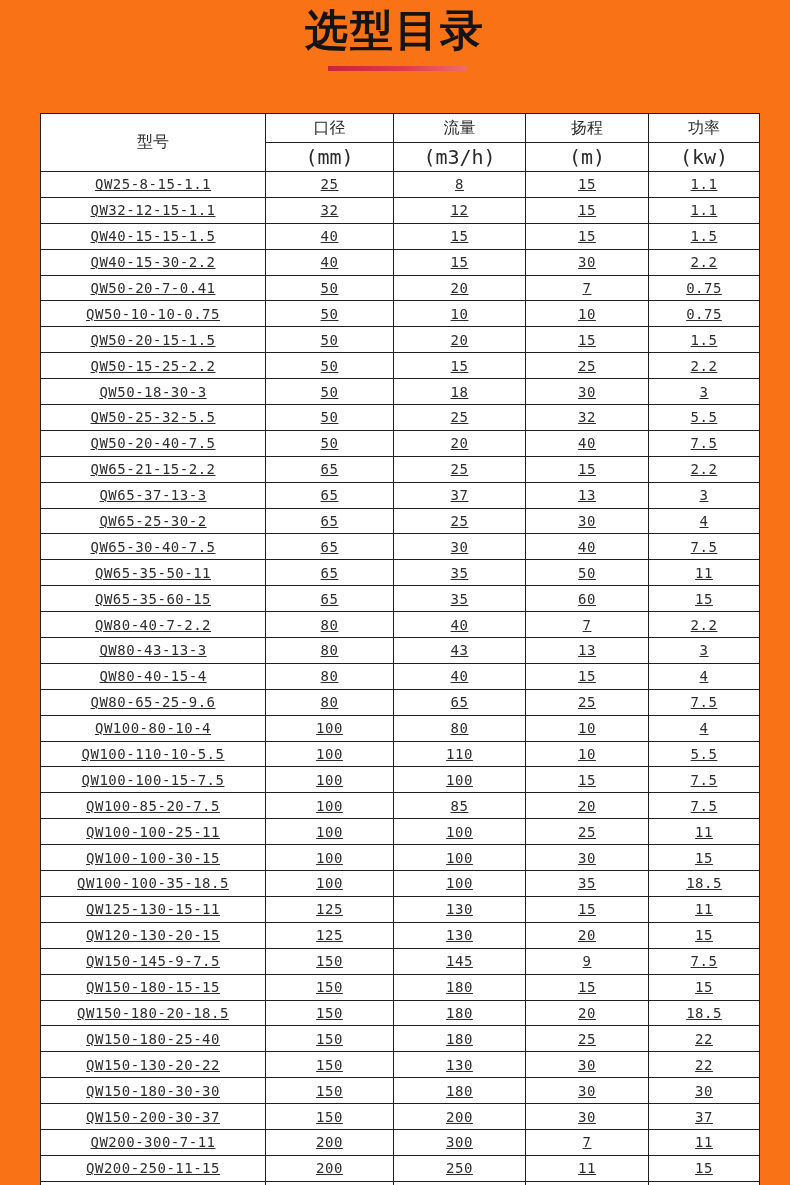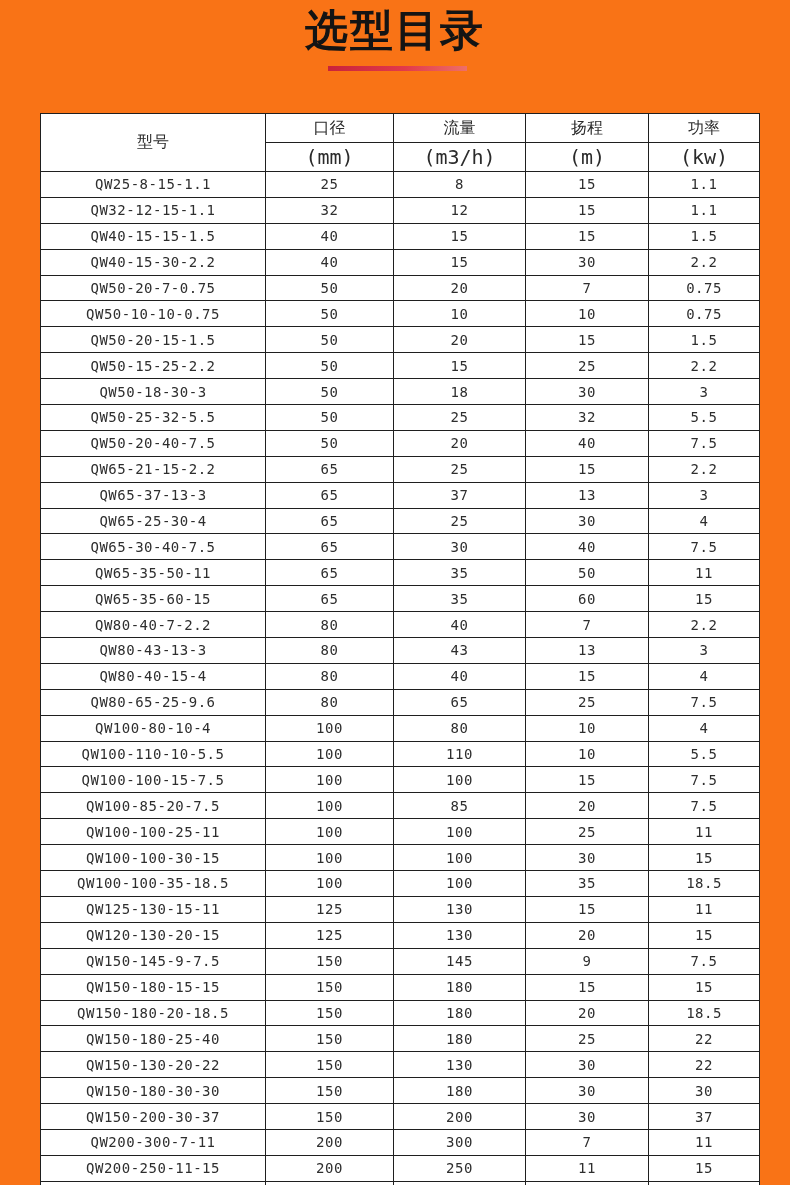--- a/index.html
+++ b/index.html
@@ -59,21 +59,21 @@
   thead th {
     font-weight: normal;
     font-size: 16px;
     color: #2b2b2b;
     font-family: "Liberation Sans", sans-serif;
   }
   thead tr.unit-row th {
     font-size: 20px;
     font-family: "DejaVu Sans Mono", "Liberation Mono", monospace;
   }
-  tbody tr { height: 25.9px; }
+  tbody tr { height: 25.9px; text-decoration: underline; }
   tbody td {
     font-size: 14px;
     letter-spacing: 0.5px;
     color: #2e2e2e;
     font-family: "DejaVu Sans Mono", "Liberation Mono", monospace;
   }
 </style>
 </head>
 <body>
 
@@ -129,21 +129,21 @@
           <td>1.5</td>
         </tr>
         <tr>
           <td>QW40-15-30-2.2</td>
           <td>40</td>
           <td>15</td>
           <td>30</td>
           <td>2.2</td>
         </tr>
         <tr>
-          <td>QW50-20-7-0.75</td>
+          <td>QW50-20-7-0.41</td>
           <td>50</td>
           <td>20</td>
           <td>7</td>
           <td>0.75</td>
         </tr>
         <tr>
           <td>QW50-10-10-0.75</td>
           <td>50</td>
           <td>10</td>
           <td>10</td>
@@ -192,21 +192,21 @@
           <td>2.2</td>
         </tr>
         <tr>
           <td>QW65-37-13-3</td>
           <td>65</td>
           <td>37</td>
           <td>13</td>
           <td>3</td>
         </tr>
         <tr>
-          <td>QW65-25-30-4</td>
+          <td>QW65-25-30-2</td>
           <td>65</td>
           <td>25</td>
           <td>30</td>
           <td>4</td>
         </tr>
         <tr>
           <td>QW65-30-40-7.5</td>
           <td>65</td>
           <td>30</td>
           <td>40</td>

